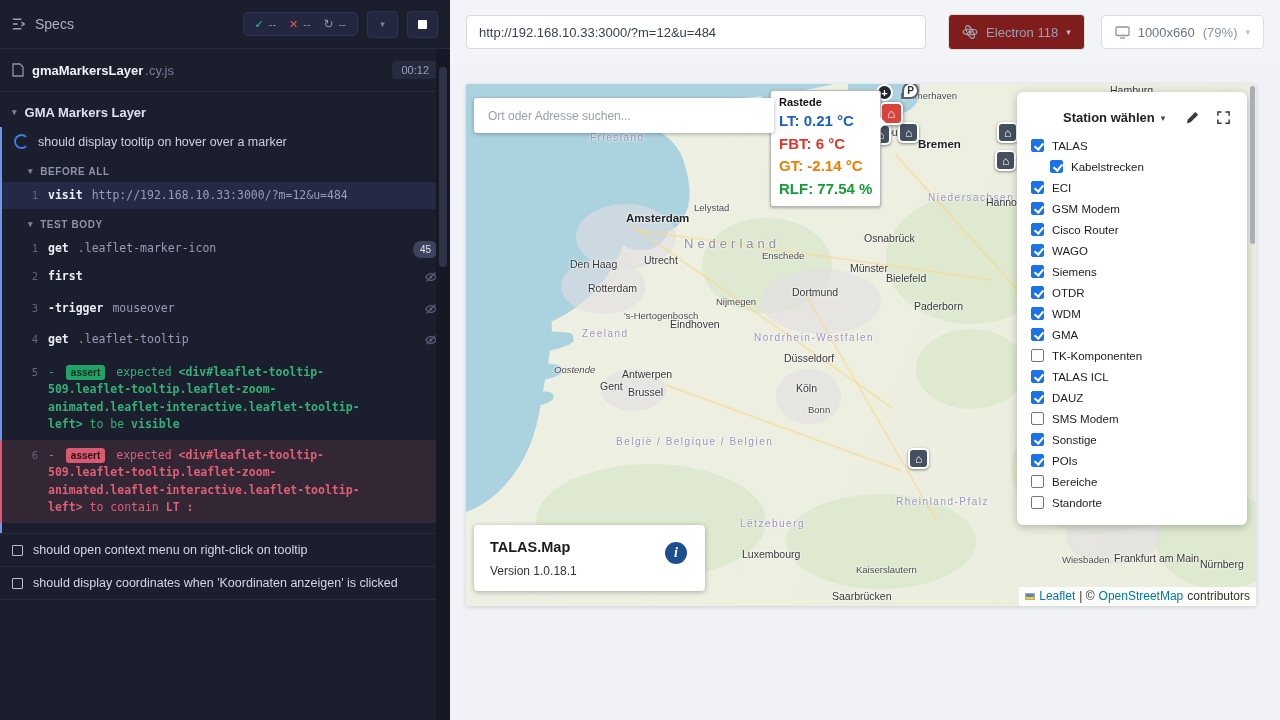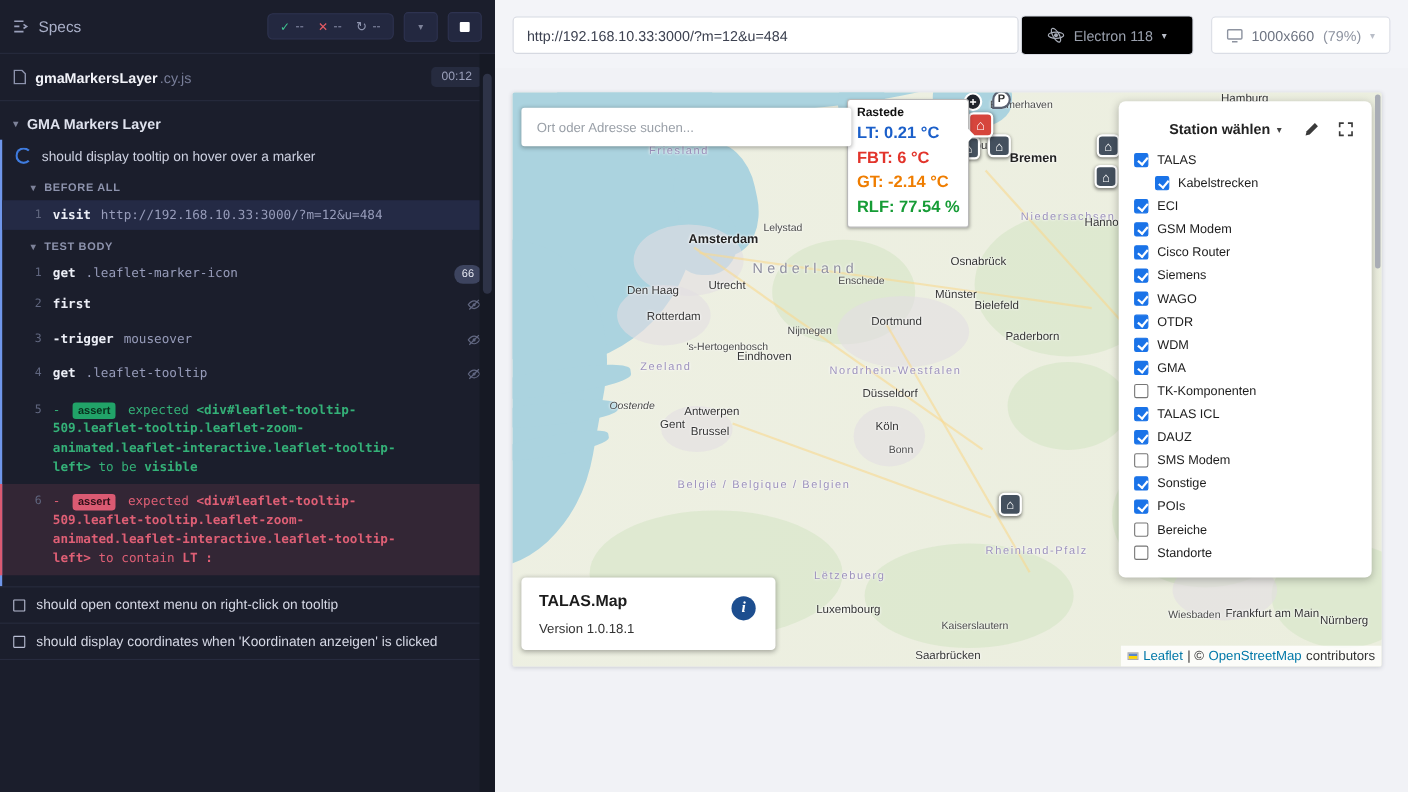--- a/index.html
+++ b/index.html
@@ -44,21 +44,21 @@
   .pending{border-top:1px solid #272b3e;display:flex;gap:10px;align-items:center;padding:9px 12px;font-size:12.5px;color:#d4d7e4;cursor:pointer;}
   .pending:last-child{border-bottom:1px solid #272b3e;}
   .pend-box{width:9px;height:9px;border:1.5px solid #b9bed4;border-radius:1px;flex:none;}
   .r-scroll{position:absolute;top:49px;right:0;bottom:0;width:14px;background:#161924;}
   .r-thumb{position:absolute;top:18px;left:3px;width:8px;height:200px;border-radius:4px;background:#2e3347;}
 
   
   .right{flex:1;display:flex;flex-direction:column;min-width:0;}
   .top{display:flex;align-items:center;padding:14px 16px 12px;}
   .url-box{width:460px;height:34px;box-sizing:border-box;background:#fff;border:1px solid #d6d9e1;border-radius:4px;padding:0 12px;font-size:13px;color:#3c4150;font-family:"Liberation Sans",sans-serif;outline:none;}
-  .browser-btn{height:36px;box-sizing:border-box;border:1px solid #dadde5;border-radius:4px;background:#000000;display:flex;align-items:center;gap:8px;padding:0 23px;color:#9aa0ad;font-size:13px;margin-left:auto;cursor:pointer;}
+  .browser-btn{height:36px;box-sizing:border-box;border:1px solid #dadde5;border-radius:4px;background:#7f1d1d;display:flex;align-items:center;gap:8px;padding:0 13px;color:#9aa0ad;font-size:13px;margin-left:auto;cursor:pointer;}
   .vp-btn{height:34px;box-sizing:border-box;border:1px solid #dadde5;border-radius:4px;background:#fff;display:flex;align-items:center;gap:8px;padding:0 13px;color:#6e7482;font-size:13px;margin-left:16px;cursor:pointer;}
   .caret2{color:#b9bec8;font-size:9px;}
   .dim{color:#8d93a0;}
   .stage{position:relative;flex:1;background:#f1f2f6;}
 
   
   .map{position:absolute;left:16px;top:22px;width:790px;height:522px;background:linear-gradient(115deg,#eef0e3,#ebeede);overflow:hidden;border-radius:2px;box-shadow:0 1px 4px rgba(60,64,80,.2);}
   .tshape{position:absolute;z-index:1;}
   .water{background:#abd3df;}
   .green{background:#d9e7cb;opacity:.75;}
@@ -175,21 +175,21 @@
       <div class="section-row">
         <span class="caret">▾</span>
         <span>TEST BODY</span>
       </div>
       <div id="body-cmds">
           <div class="cmd-row">
             <span class="cmd-num">1</span>
             <span class="cmd-method">get</span>
             <span class="cmd-args">.leaflet-marker-icon</span>
             <span class="spacer"></span>
-            <span class="count-badge">66</span>
+            <span class="count-badge">45</span>
           </div>
           <div class="cmd-row">
             <span class="cmd-num">2</span>
             <span class="cmd-method">first</span>
             <span class="spacer"></span>
             <span class="eye"><svg width="14" height="14" viewBox="0 0 16 16">
                 <path d="M2 8c1.8-2.6 4-4 6-4s4.2 1.4 6 4c-1.8 2.6-4 4-6 4s-4.2-1.4-6-4z" fill="none" stroke="#6e7490" stroke-width="1.2"></path>
                 <circle cx="8" cy="8" r="1.6" fill="#6e7490"></circle>
                 <line x1="3" y1="13" x2="13" y2="3" stroke="#6e7490" stroke-width="1.3"></line>
               </svg></span>
@@ -396,25 +396,25 @@
               <label class="p-item">
                 <span class="cb on"></span>
                 <span>GSM Modem</span>
               </label>
               <label class="p-item">
                 <span class="cb on"></span>
                 <span>Cisco Router</span>
               </label>
               <label class="p-item">
                 <span class="cb on"></span>
+                <span>WAGO</span>
+              </label>
+              <label class="p-item">
+                <span class="cb on"></span>
                 <span>Siemens</span>
-              </label>
-              <label class="p-item">
-                <span class="cb on"></span>
-                <span>WAGO</span>
               </label>
               <label class="p-item">
                 <span class="cb on"></span>
                 <span>OTDR</span>
               </label>
               <label class="p-item">
                 <span class="cb on"></span>
                 <span>WDM</span>
               </label>
               <label class="p-item">

